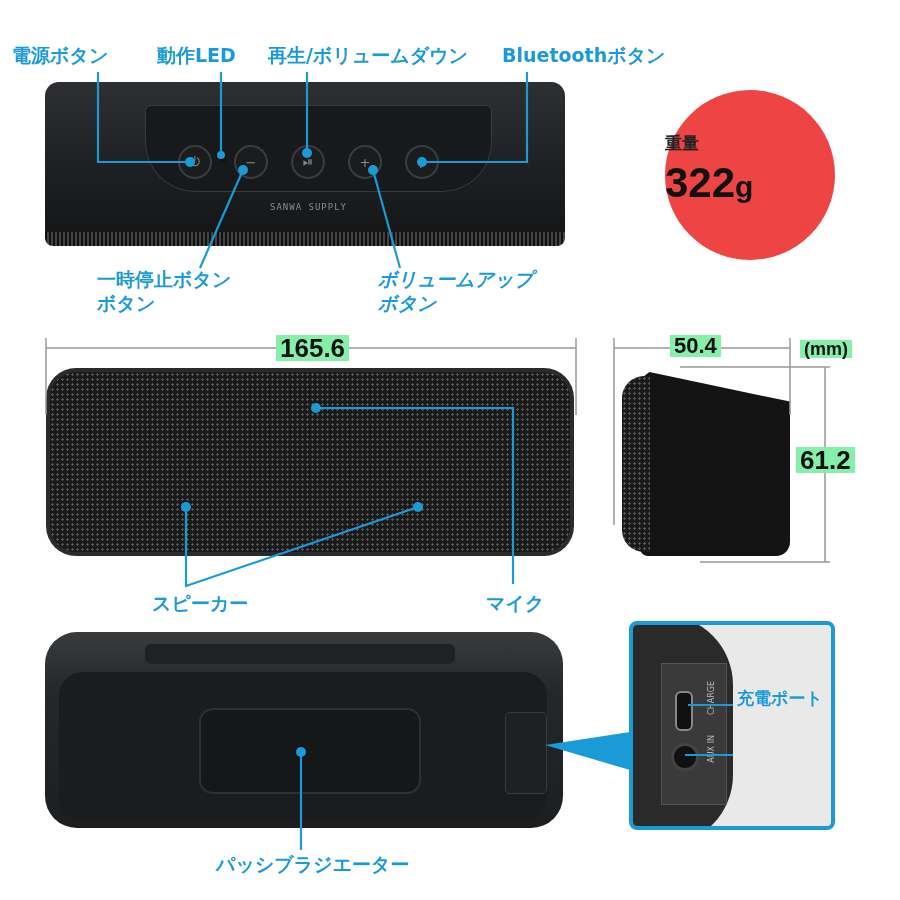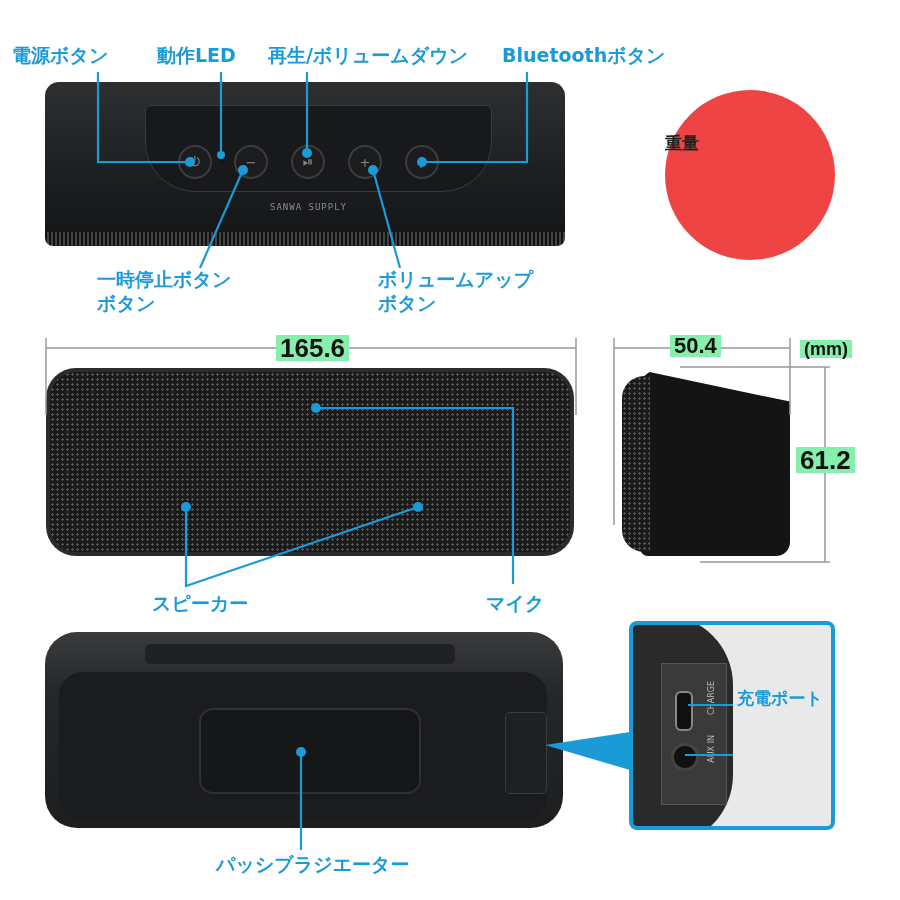--- a/index.html
+++ b/index.html
@@ -63,24 +63,25 @@
     <span>ᛒ</span>
   </div>
 <div class="abs brand">SANWA SUPPLY</div>
 <div class="abs top-grille"></div>
 
 <div class="lbl" style="left:12px;top:44px;">電源ボタン</div>
 <div class="lbl" style="left:157px;top:44px;">動作LED</div>
 <div class="lbl" style="left:268px;top:44px;">再生/ボリュームダウン</div>
 <div class="lbl" style="left:502px;top:44px;">Bluetoothボタン</div>
 <div class="lbl" style="left:97px;top:268px;"><span>一時停止ボタン</span><br><span>ボタン</span></div>
-<div class="lbl" style="left:378px;top:268px;"><span>ボリュームアップ</span><br><span>ボタン</span></div>
+<div class="lbl" style="left:378px;top:268px;font-style:italic;"><span>ボリュームアップ</span><br><span>ボタン</span></div>
 
 <div class="abs weight">
   <span class="w-title">重量</span>
+  <span class="w-val"><span>322</span><small>g</small></span>
 </div>
 
 <div class="abs front">
     <div class="front-grille"></div>
   </div>
 
 <div class="abs side">
   <div class="side-body"></div>
   <div class="side-grille"></div>
 </div>

